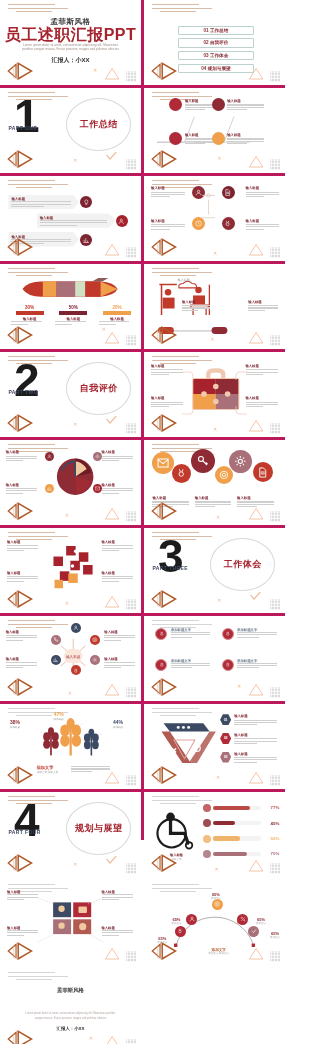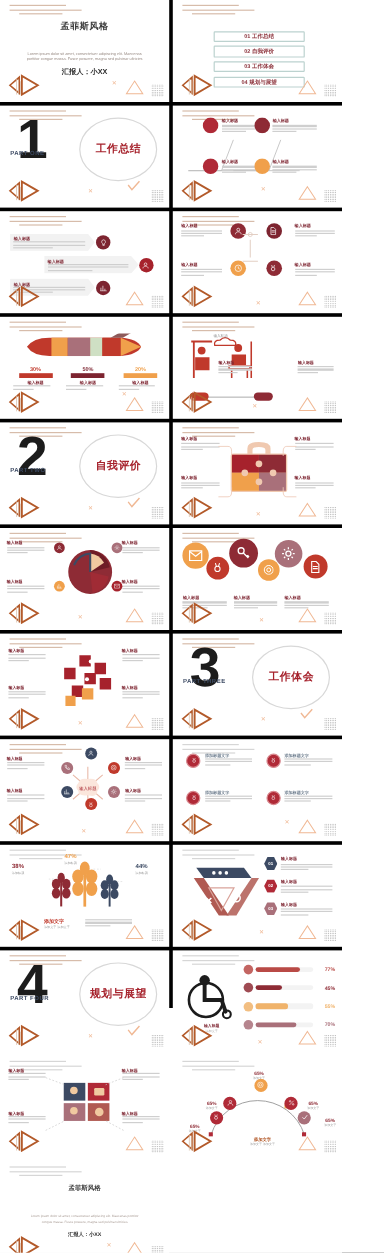--- a/index.html
+++ b/index.html
@@ -5,21 +5,21 @@
   * { box-sizing: border-box; margin: 0; padding: 0; }
   html, body {
     width: 285px; height: 1044px;
     background: #ffffff;
     font-family: "Liberation Sans", sans-serif;
     overflow: hidden;
   }
   #grid {
     position: relative;
     width: 285px; height: 840px;
-    background: #000000;
+    background: #be185d;
   }
   .slide {
     position: absolute;
     background: #ffffff;
     overflow: hidden;
   }
   
   .deco-lines { position:absolute; left:6%; top:5%; width:42%; }
   .deco-lines i { display:block; height:1px; background:#c9a68e; opacity:.75; margin-bottom:2.5px; }
   .deco-lines i:nth-child(1){ width:78%; }
@@ -81,20 +81,21 @@
 <body>
 
 <div id="grid">
     <div class="slide" style="left: 0px; top: 0px; width: 141px; height: 85px;">
       <div class="deco-lines ">
         <i></i>
         <i></i>
         <i></i>
       </div>
   <div class="cover-zh">孟菲斯风格</div>
+  <div class="cover-main">员工述职汇报PPT</div>
   <div class="cover-lorem">Lorem ipsum dolor sit amet, consectetuer adipiscing elit. Maecenas porttitor congue massa. Fusce posuere, magna sed pulvinar ultricies</div>
   <div class="cover-by">汇报人：小XX</div>
   <div class="arrow-logo">
    <svg viewBox="0 0 60 40">
      <path d="M2 20 L16 8 L16 32 Z" fill="none" stroke="#b35a2a" stroke-width="2.4"></path>
      <path d="M20 6 L20 34 L44 20 Z" fill="none" stroke="#b35a2a" stroke-width="2.8"></path>
      <path d="M20 6 L44 20 L20 34" fill="#b35a2a" opacity="0"></path>
      <path d="M12 10 L12 34 M15 12 L15 34 M18 14 L18 34" stroke="#d8bba6" stroke-width="1.1"></path>
    </svg>
       </div>

